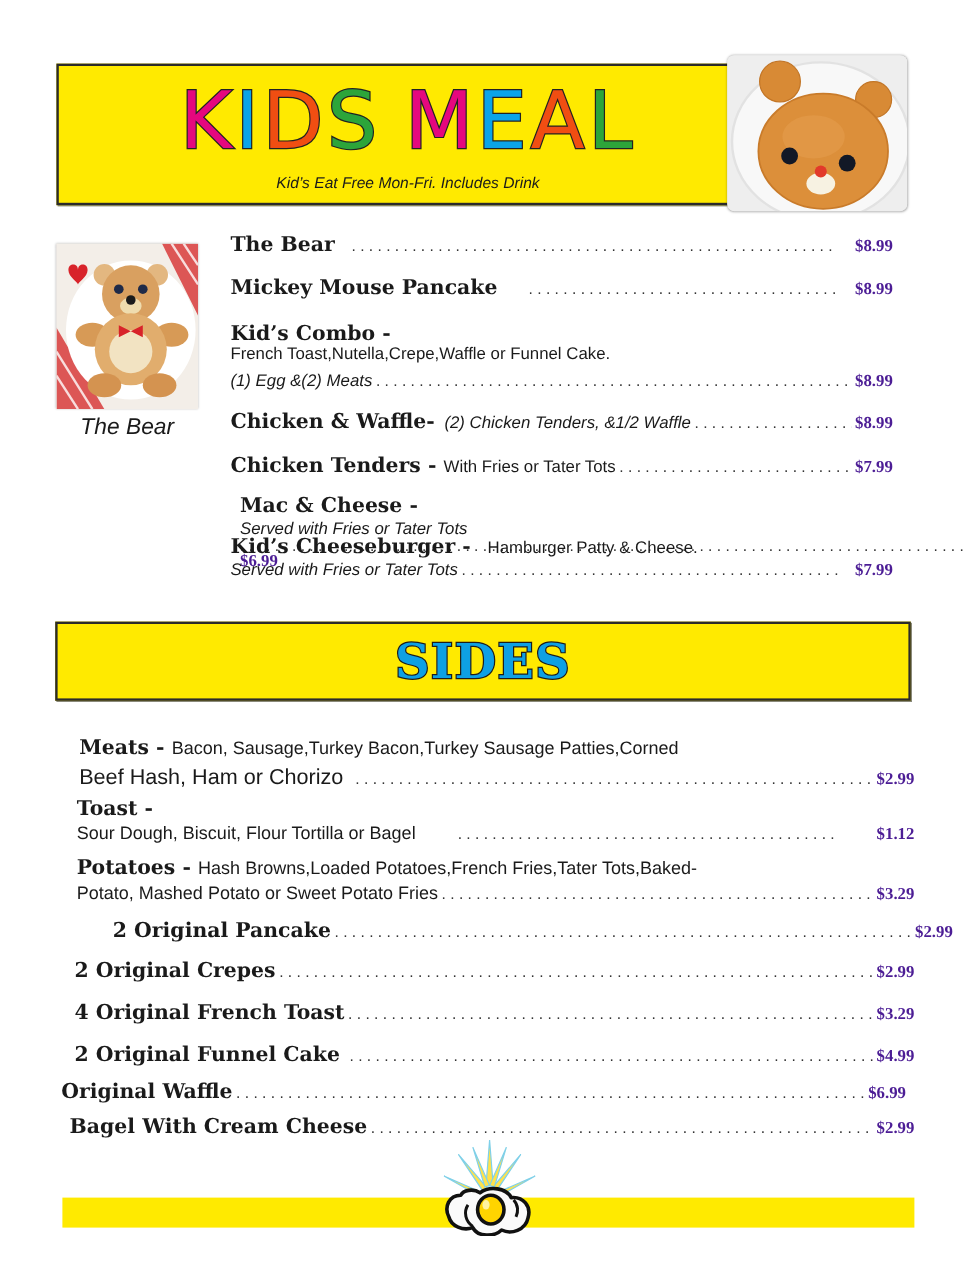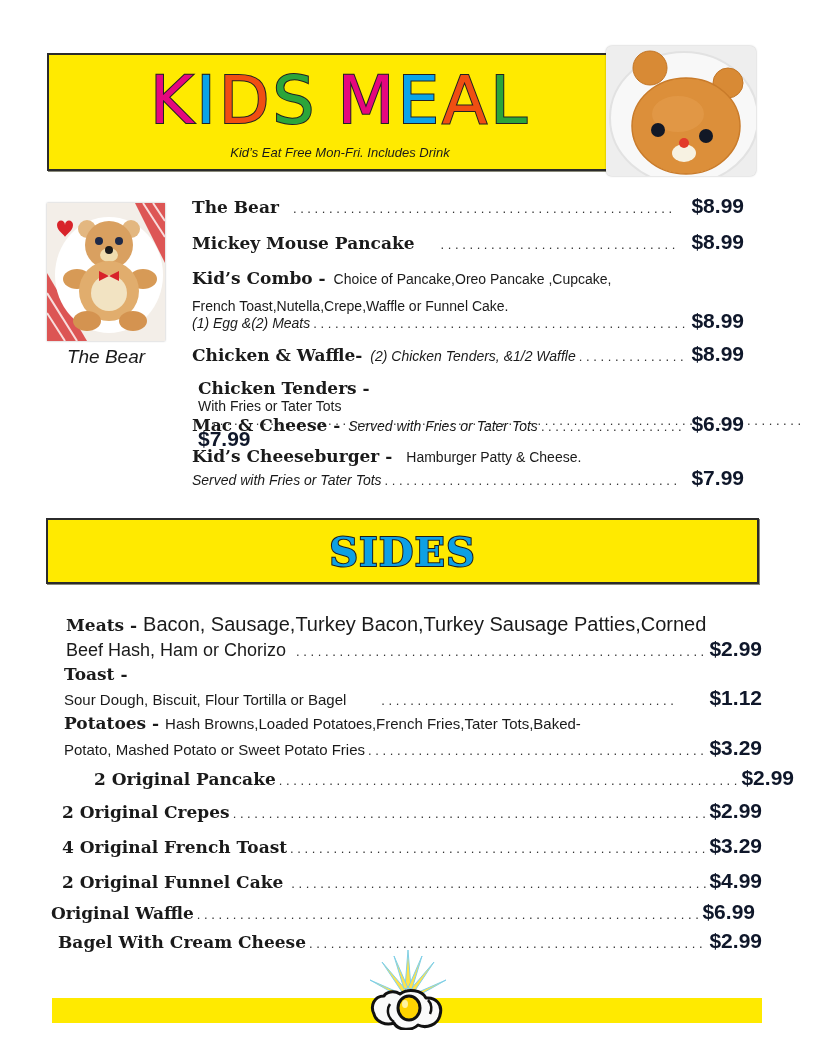--- a/index.html
+++ b/index.html
@@ -45,22 +45,22 @@
     position: absolute; left: 47px; top: 346px; width: 118px; text-align: center;
     font-style: italic; font-size: 19px; color: #1a1a1a;
   }
 
   
   .item-name {
     font-family: "DejaVu Serif", serif; font-weight: bold; font-size: 17px;
     color: #1a1a1a; white-space: nowrap;
   }
   .price {
-    font-family: Liberation Sans, sans-serif; font-weight: bold; font-size: 21px;
-    color: #0f172a; white-space: nowrap;
+    font-family: Liberation Serif, serif; font-weight: bold; font-size: 14px;
+    color: #4c1d95; white-space: nowrap;
   }
   .desc { font-size: 14px; color: #1a1a1a; }
   .desc.it { font-style: italic; }
   .row { position: absolute; display: flex; align-items: baseline; }
   .dots {
     flex: 1; overflow: hidden; white-space: nowrap; margin: 0 3px;
     font-size: 13px; letter-spacing: 4.2px; color: #333; line-height: 1;
   }
   .dots::before {
     content: ". . . . . . . . . . . . . . . . . . . . . . . . . . . . . . . . . . . . . . . . . . . . . . . . . . . . . . . . . . . . . . . . . . . . . . . . . . . . . . . . . . . .";
@@ -162,45 +162,44 @@
 
 <div class="row" style="left:192px; top:230px; width:552px;gap:12px;">
   <span class="item-name">Mickey Mouse Pancake</span>
   <span class="dots" style="margin-left:14px;"></span>
   <span class="price">$8.99</span>
 </div>
 
 <div>
   <div class="row" style="left:192px; top:268px; width:552px;">
     <span class="item-name">Kid’s Combo -</span>
-    <span class="desc" style="margin-left:8px;">Choice of Pancake,Oreo Pancake ,Cupcake,</span>
-  </div>
-  <div class="line2 desc" style="left:192px; top:298px;">French Toast,Nutella,Crepe,Waffle or Funnel Cake.</div>
+  </div>
+  <div class="line2 desc" style="left:192px; top:286px;">French Toast,Nutella,Crepe,Waffle or Funnel Cake.</div>
   <div class="row" style="left:192px; top:309px; width:552px;">
     <span class="desc it">(1) Egg &amp;(2) Meats</span>
     <span class="dots"></span>
     <span class="price">$8.99</span>
   </div>
 </div>
 
 <div class="row" style="left:192px; top:342px; width:552px;">
   <span class="item-name">Chicken &amp; Waffle-</span>
   <span class="desc it" style="margin-left:8px;">(2) Chicken Tenders, &amp;1/2 Waffle</span>
   <span class="dots"></span>
   <span class="price">$8.99</span>
 </div>
 
-<div class="row" style="left:192px; top:378px; width:552px;flex-direction:column;">
+<div class="row" style="left:192px; top:378px; width:552px;">
   <span class="item-name">Chicken Tenders -</span>
   <span class="desc" style="margin-left:6px;">With Fries or Tater Tots</span>
   <span class="dots"></span>
   <span class="price">$7.99</span>
 </div>
 
-<div class="row" style="left:192px; top:412px; width:552px;">
+<div class="row" style="left:192px; top:412px; width:552px;flex-direction:column;">
   <span class="item-name">Mac &amp; Cheese -</span>
   <span class="desc it" style="margin-left:8px;">Served with Fries or Tater Tots</span>
   <span class="dots" style="margin-right:10px;"></span>
   <span class="price">$6.99</span>
 </div>
 
 <div>
   <div class="row" style="left:192px; top:446px; width:552px;">
     <span class="item-name">Kid’s Cheeseburger -</span>
     <span class="desc" style="margin-left:14px;">Hamburger Patty &amp; Cheese.</span>
@@ -212,21 +211,21 @@
   </div>
 </div>
 
 <div class="sides-banner">
   <div class="sides-title">SIDES</div>
 </div>
 
 <div>
   <div class="row" style="left:66px; top:613px; width:696px;">
     <span class="item-name">Meats -</span>
-    <span class="desc" style="margin-left:6px; font-size:20px;">Bacon, Sausage,Turkey Bacon,Turkey Sausage Patties,Corned</span>
+    <span class="desc" style="margin-left:6px; font-size:15px;">Bacon, Sausage,Turkey Bacon,Turkey Sausage Patties,Corned</span>
   </div>
   <div class="row" style="left:66px; top:637px; width:696px;">
     <span class="desc" style="font-size:18px;">Beef Hash, Ham or Chorizo</span>
     <span class="dots" style="margin-left:10px;"></span>
     <span class="price">$2.99</span>
   </div>
 </div>
 
 <div>
   <div class="row" style="left:64px; top:664px; width:698px;">

